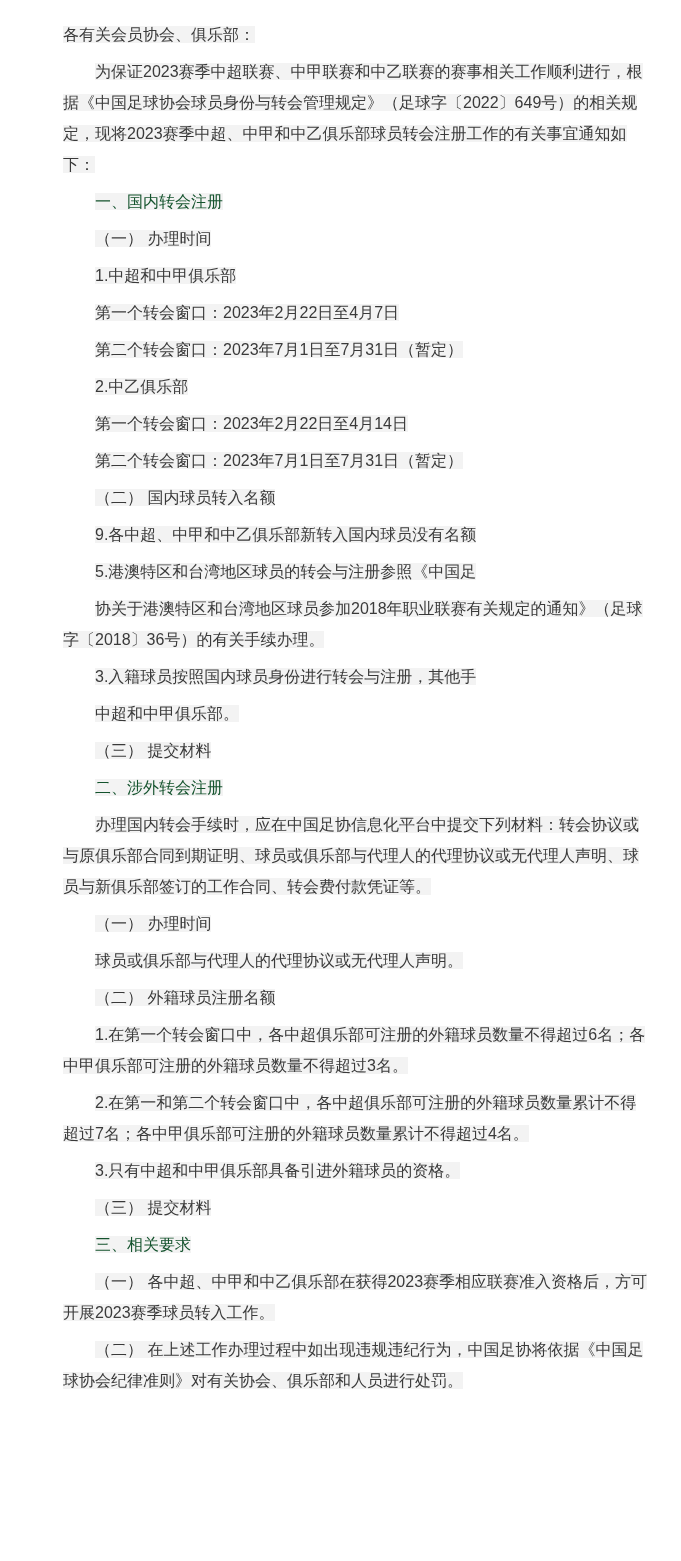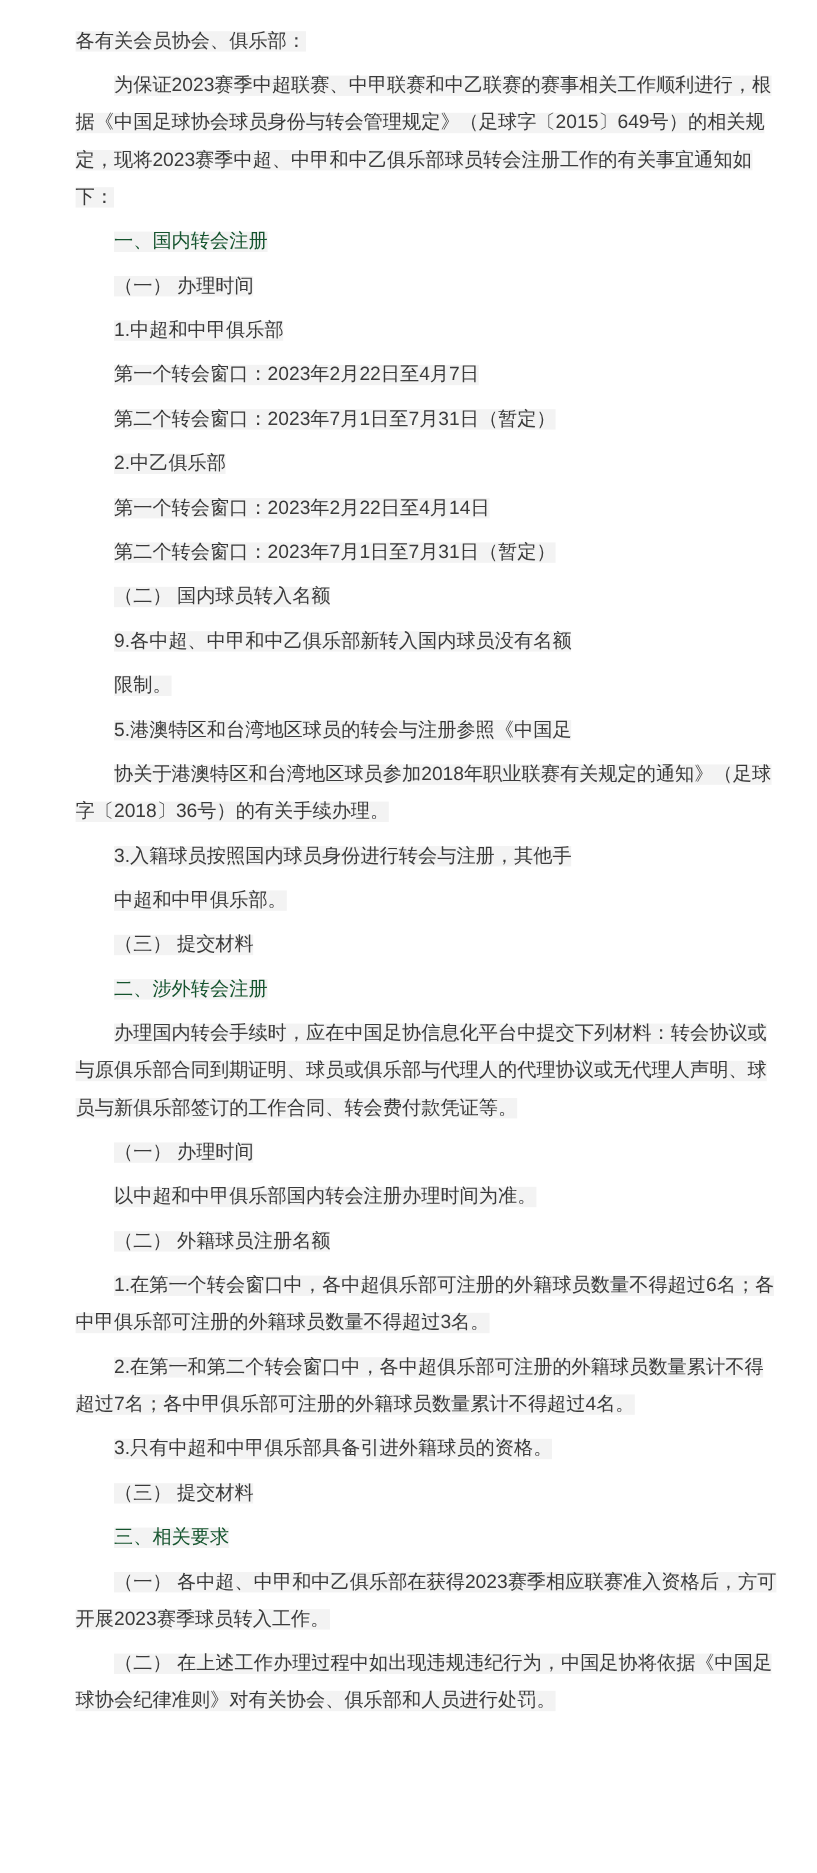--- a/index.html
+++ b/index.html
@@ -36,41 +36,40 @@
   }
   .run {
     background: #f3f3f3;
   }
 </style>
 </head>
 <body>
 
 <div class="doc">
   <p class="para"><span class="run">各有关会员协会、俱乐部：</span></p>
-  <p class="para indent"><span class="run">为保证2023赛季中超联赛、中甲联赛和中乙联赛的赛事相关工作顺利进行，根据《中国足球协会球员身份与转会管理规定》（足球字〔2015〕649号）的相关规定，现将2023赛季中超、中甲和中乙俱乐部球员转会注册工作的有关事宜通知如下：</span></p>
+  <p class="para indent"><span class="run">为保证2023赛季中超联赛、中甲联赛和中乙联赛的赛事相关工作顺利进行，根据《中国足球协会球员身份与转会管理规定》（足球字〔2022〕649号）的相关规定，现将2023赛季中超、中甲和中乙俱乐部球员转会注册工作的有关事宜通知如下：</span></p>
   <p class="para indent bold"><span class="run">一、国内转会注册</span></p>
   <p class="para indent"><span class="run">（一） 办理时间</span></p>
   <p class="para indent"><span class="run">1.中超和中甲俱乐部</span></p>
   <p class="para indent"><span class="run">第一个转会窗口：2023年2月22日至4月7日</span></p>
   <p class="para indent"><span class="run">第二个转会窗口：2023年7月1日至7月31日（暂定）</span></p>
   <p class="para indent"><span class="run">2.中乙俱乐部</span></p>
   <p class="para indent"><span class="run">第一个转会窗口：2023年2月22日至4月14日</span></p>
   <p class="para indent"><span class="run">第二个转会窗口：2023年7月1日至7月31日（暂定）</span></p>
   <p class="para indent"><span class="run">（二） 国内球员转入名额</span></p>
   <p class="para indent"><span class="run">9.各中超、中甲和中乙俱乐部新转入国内球员没有名额</span></p>
-  <p class="para indent"><span class="run">限制。</span></p>
   <p class="para indent"><span class="run">5.港澳特区和台湾地区球员的转会与注册参照《中国足</span></p>
   <p class="para indent"><span class="run">协关于港澳特区和台湾地区球员参加2018年职业联赛有关规定的通知》（足球字〔2018〕36号）的有关手续办理。</span></p>
   <p class="para indent"><span class="run">3.入籍球员按照国内球员身份进行转会与注册，其他手</span></p>
   <p class="para indent"><span class="run">中超和中甲俱乐部。</span></p>
   <p class="para indent"><span class="run">（三） 提交材料</span></p>
   <p class="para indent bold"><span class="run">二、涉外转会注册</span></p>
   <p class="para indent"><span class="run">办理国内转会手续时，应在中国足协信息化平台中提交下列材料：转会协议或与原俱乐部合同到期证明、球员或俱乐部与代理人的代理协议或无代理人声明、球员与新俱乐部签订的工作合同、转会费付款凭证等。</span></p>
   <p class="para indent"><span class="run">（一） 办理时间</span></p>
-  <p class="para indent"><span class="run">以中超和中甲俱乐部国内转会注册办理时间为准。</span></p>
+  <p class="para indent"><span class="run">球员或俱乐部与代理人的代理协议或无代理人声明。</span></p>
   <p class="para indent"><span class="run">（二） 外籍球员注册名额</span></p>
   <p class="para indent"><span class="run">1.在第一个转会窗口中，各中超俱乐部可注册的外籍球员数量不得超过6名；各中甲俱乐部可注册的外籍球员数量不得超过3名。</span></p>
   <p class="para indent"><span class="run">2.在第一和第二个转会窗口中，各中超俱乐部可注册的外籍球员数量累计不得超过7名；各中甲俱乐部可注册的外籍球员数量累计不得超过4名。</span></p>
   <p class="para indent"><span class="run">3.只有中超和中甲俱乐部具备引进外籍球员的资格。</span></p>
   <p class="para indent"><span class="run">（三） 提交材料</span></p>
   <p class="para indent bold"><span class="run">三、相关要求</span></p>
   <p class="para indent"><span class="run">（一） 各中超、中甲和中乙俱乐部在获得2023赛季相应联赛准入资格后，方可开展2023赛季球员转入工作。</span></p>
   <p class="para indent"><span class="run">（二） 在上述工作办理过程中如出现违规违纪行为，中国足协将依据《中国足球协会纪律准则》对有关协会、俱乐部和人员进行处罚。</span></p>
 </div>
 

